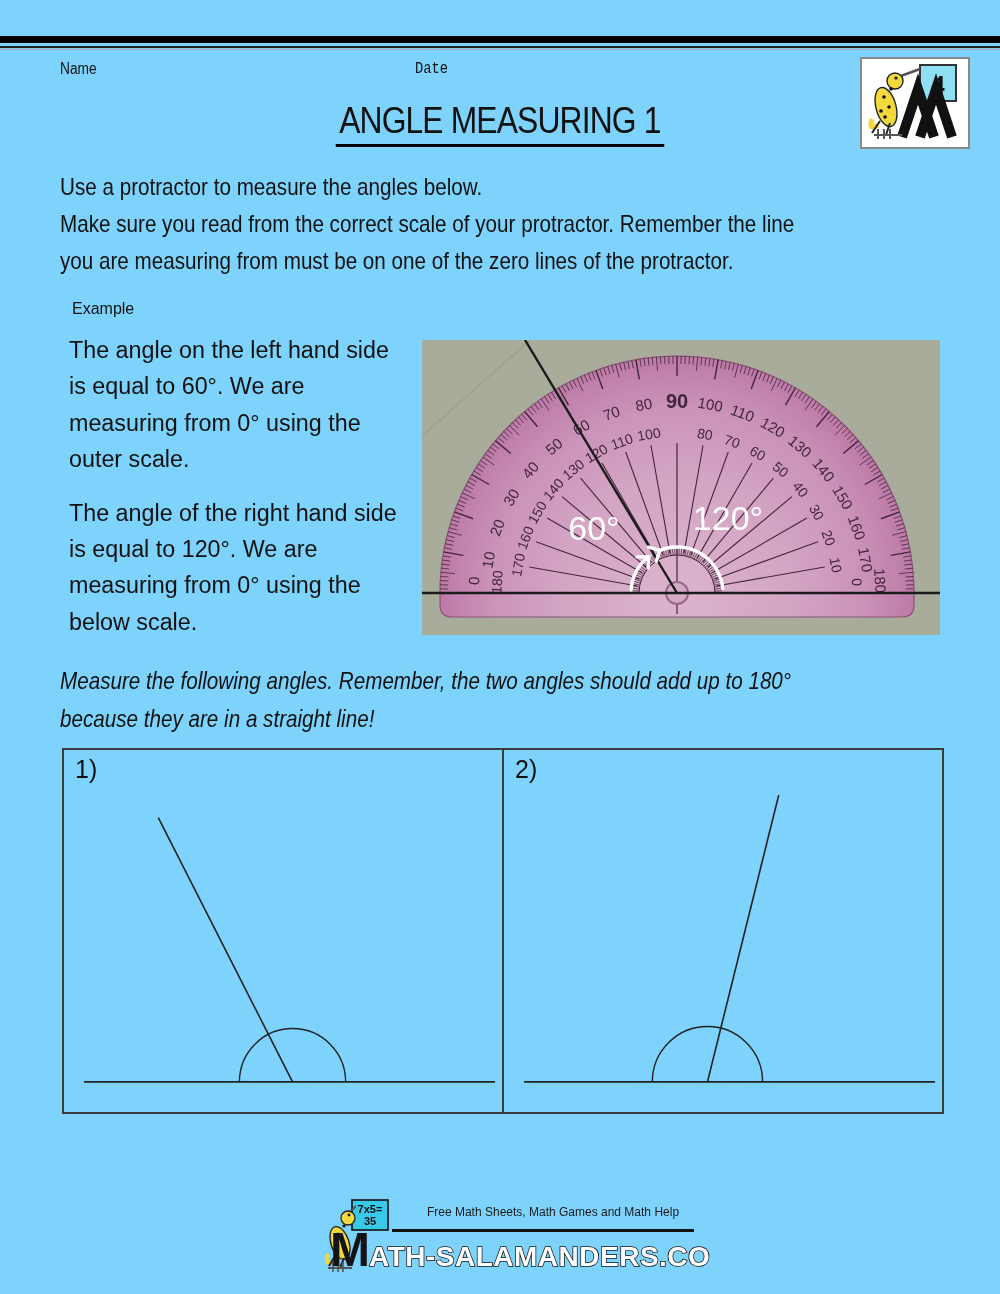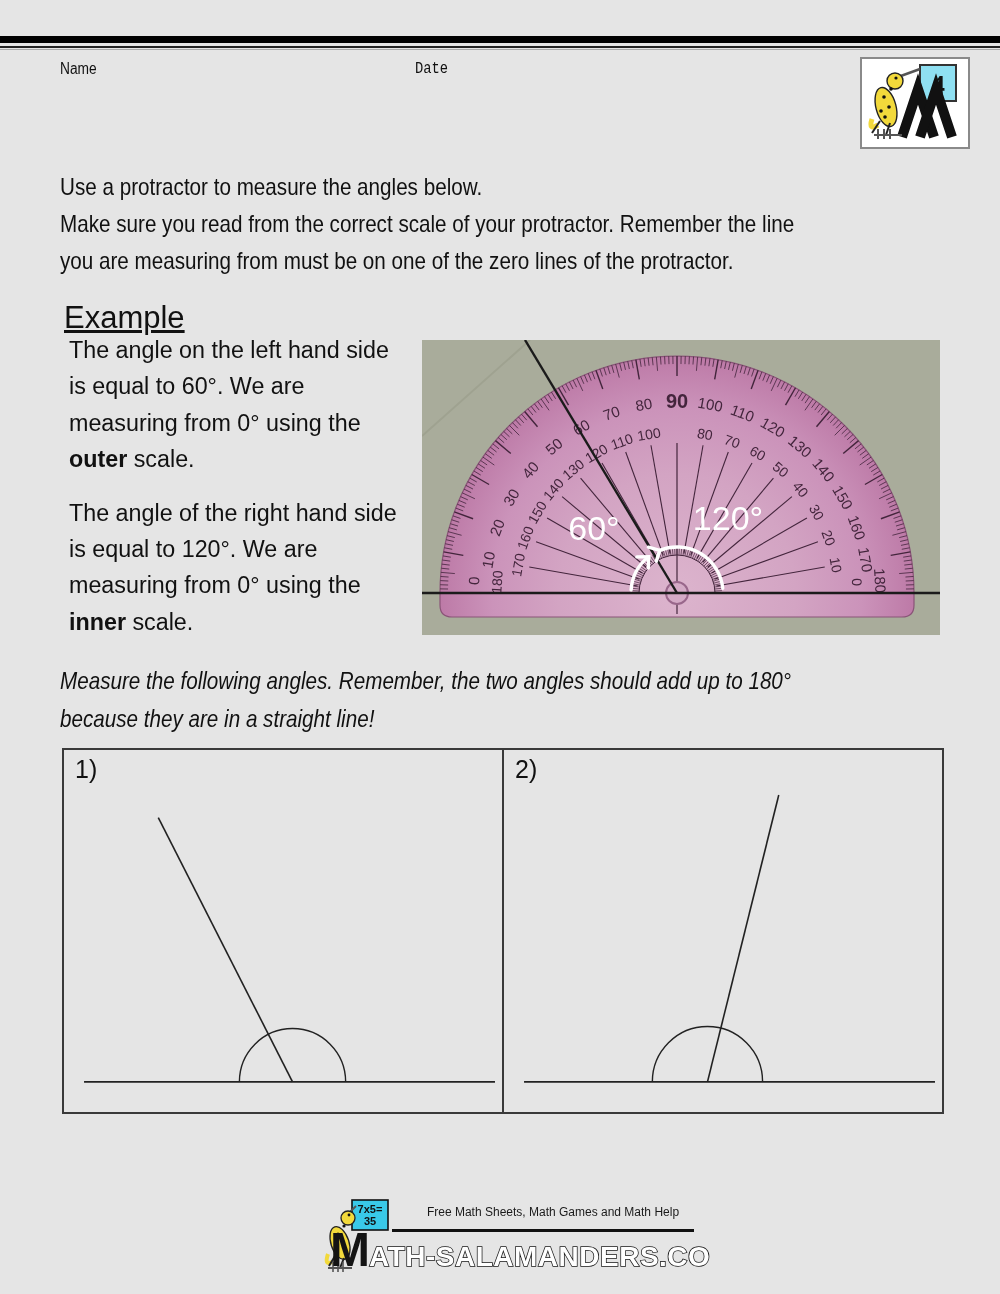--- a/index.html
+++ b/index.html
@@ -1,34 +1,34 @@
 <!DOCTYPE html>
 <html><head>
 <meta charset="utf-8">
 <style>
   html,body{margin:0;padding:0;background:#fff;}
-  #page{position:relative;width:1000px;height:1294px;background:#e5e5e5;
+  #page{position:relative;width:1000px;height:1294px;background:#7dd3fc;
         font-family:"Liberation Sans",sans-serif;color:#111;overflow:hidden;}
   .rule{position:absolute;left:0;width:1000px;}
   #rule-thick{top:36px;height:7px;background:#000;}
   #rule-thin{top:46px;height:2px;background:#222;}
   #rule-faint{top:49px;height:1px;background:#aaa;}
   .fieldlabel{position:absolute;top:60px;font-size:16px;}
   .cond{display:inline-block;transform:scaleX(.86);transform-origin:0 50%;white-space:pre-line;}
   .cond-c{display:inline-block;transform:scaleX(.86);transform-origin:50% 50%;}
   #name-label{left:60px;}
   #date-label{left:415px;font-family:Liberation Mono, monospace;}
   #badge{position:absolute;left:860px;top:57px;width:106px;height:88px;background:#fff;border:2px solid #8a8a8a;}
   #title-wrap{position:absolute;left:0;top:100px;width:1000px;text-align:center;}
   #title{font-size:37px;letter-spacing:-1px;border-bottom:3px solid #000;padding:0 4px 2px 4px;}
   #intro{position:absolute;left:60px;top:168px;width:1000px;font-size:24px;line-height:37px;}
-  #example-heading{position:absolute;left:64px;top:300px;font-size:31px;text-decoration:underline;}
+  #example-heading{position:absolute;left:72px;top:300px;font-size:16px;}
   #example-col{position:absolute;left:60px;top:332px;width:362px;font-size:23.3px;line-height:36.4px;}
   #example-col p{margin:0 0 17px 9px;white-space:pre-line;}
-  .b{font-weight:bold;}
+  .b{font-weight:normal;}
   #photo{position:absolute;left:422px;top:340px;width:518px;height:295px;}
   #instruction{position:absolute;left:60px;top:662px;width:1000px;font-size:24px;line-height:37.5px;font-style:italic;}
   #problems{position:absolute;left:62px;top:748px;width:878px;height:362px;border:2px solid #3a3a3a;display:flex;}
   .cell{position:relative;flex:1;}
   #cell-1{border-right:2px solid #3a3a3a;}
   .probnum{position:absolute;left:11px;top:5px;font-size:25px;}
   .cell svg{position:absolute;left:0;top:0;width:100%;height:100%;}
   #footer{position:absolute;left:322px;top:1196px;width:430px;height:86px;}
   #footer-mascot{position:absolute;left:0;top:2px;width:72px;height:76px;}
   #footer-tagline{position:absolute;left:36px;top:9px;width:390px;text-align:center;
@@ -66,36 +66,39 @@
       <line x1="28" y1="70" x2="28" y2="80" stroke="#555" stroke-width="2"></line>
       <circle cx="22" cy="38" r="1.8" fill="#111"></circle>
         <circle cx="27" cy="48" r="1.8" fill="#111"></circle>
       <circle cx="19" cy="52" r="1.8" fill="#111"></circle>
         <circle cx="29" cy="30" r="1.8" fill="#111"></circle>
       <circle cx="34" cy="19" r="1.6" fill="#111"></circle>
         <circle cx="23" cy="58" r="1.8" fill="#111"></circle>
     </svg>
   </div>
 
+  <div id="title-wrap">
+    <span id="title" class="cond-c">ANGLE MEASURING 1</span>
+  </div>
 
   <div id="intro"><span class="cond">Use a protractor to measure the angles below.
 Make sure you read from the correct scale of your protractor. Remember the line
 you are measuring from must be on one of the zero lines of the protractor.</span></div>
 
   <div id="example-heading">Example</div>
 
   <div id="example-col">
     <p><span>The angle on the left hand side
 is equal to 60°. We are
 measuring from 0° using the
 </span><span class="b">outer</span><span> scale.</span></p>
     <p><span>The angle of the right hand side
 is equal to 120°. We are
 measuring from 0° using the
-</span><span class="b">inner</span><span> scale.</span></p>
+</span><span class="b">below</span><span> scale.</span></p>
   </div>
 
   <div id="photo"><svg viewBox="0 0 518 295" width="100%" height="100%">
         <defs>
           <radialGradient id="pg" gradientUnits="userSpaceOnUse" cx="255" cy="253" r="237">
             <stop offset="0%" stop-color="#dcb4cd"></stop>
             <stop offset="50%" stop-color="#d3a4c3"></stop>
             <stop offset="78%" stop-color="#cb93ba"></stop>
             <stop offset="100%" stop-color="#bd7aa7"></stop>
           </radialGradient>

